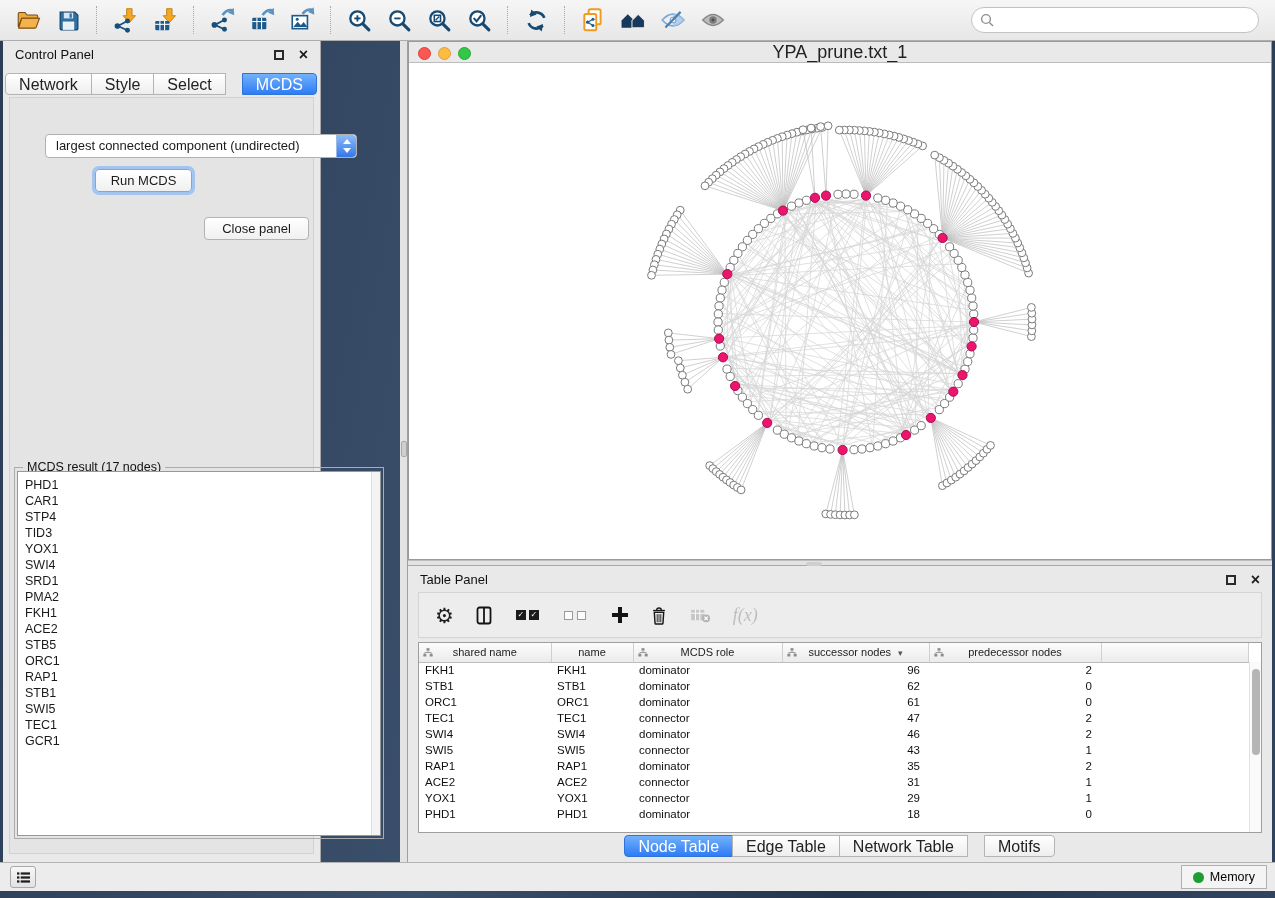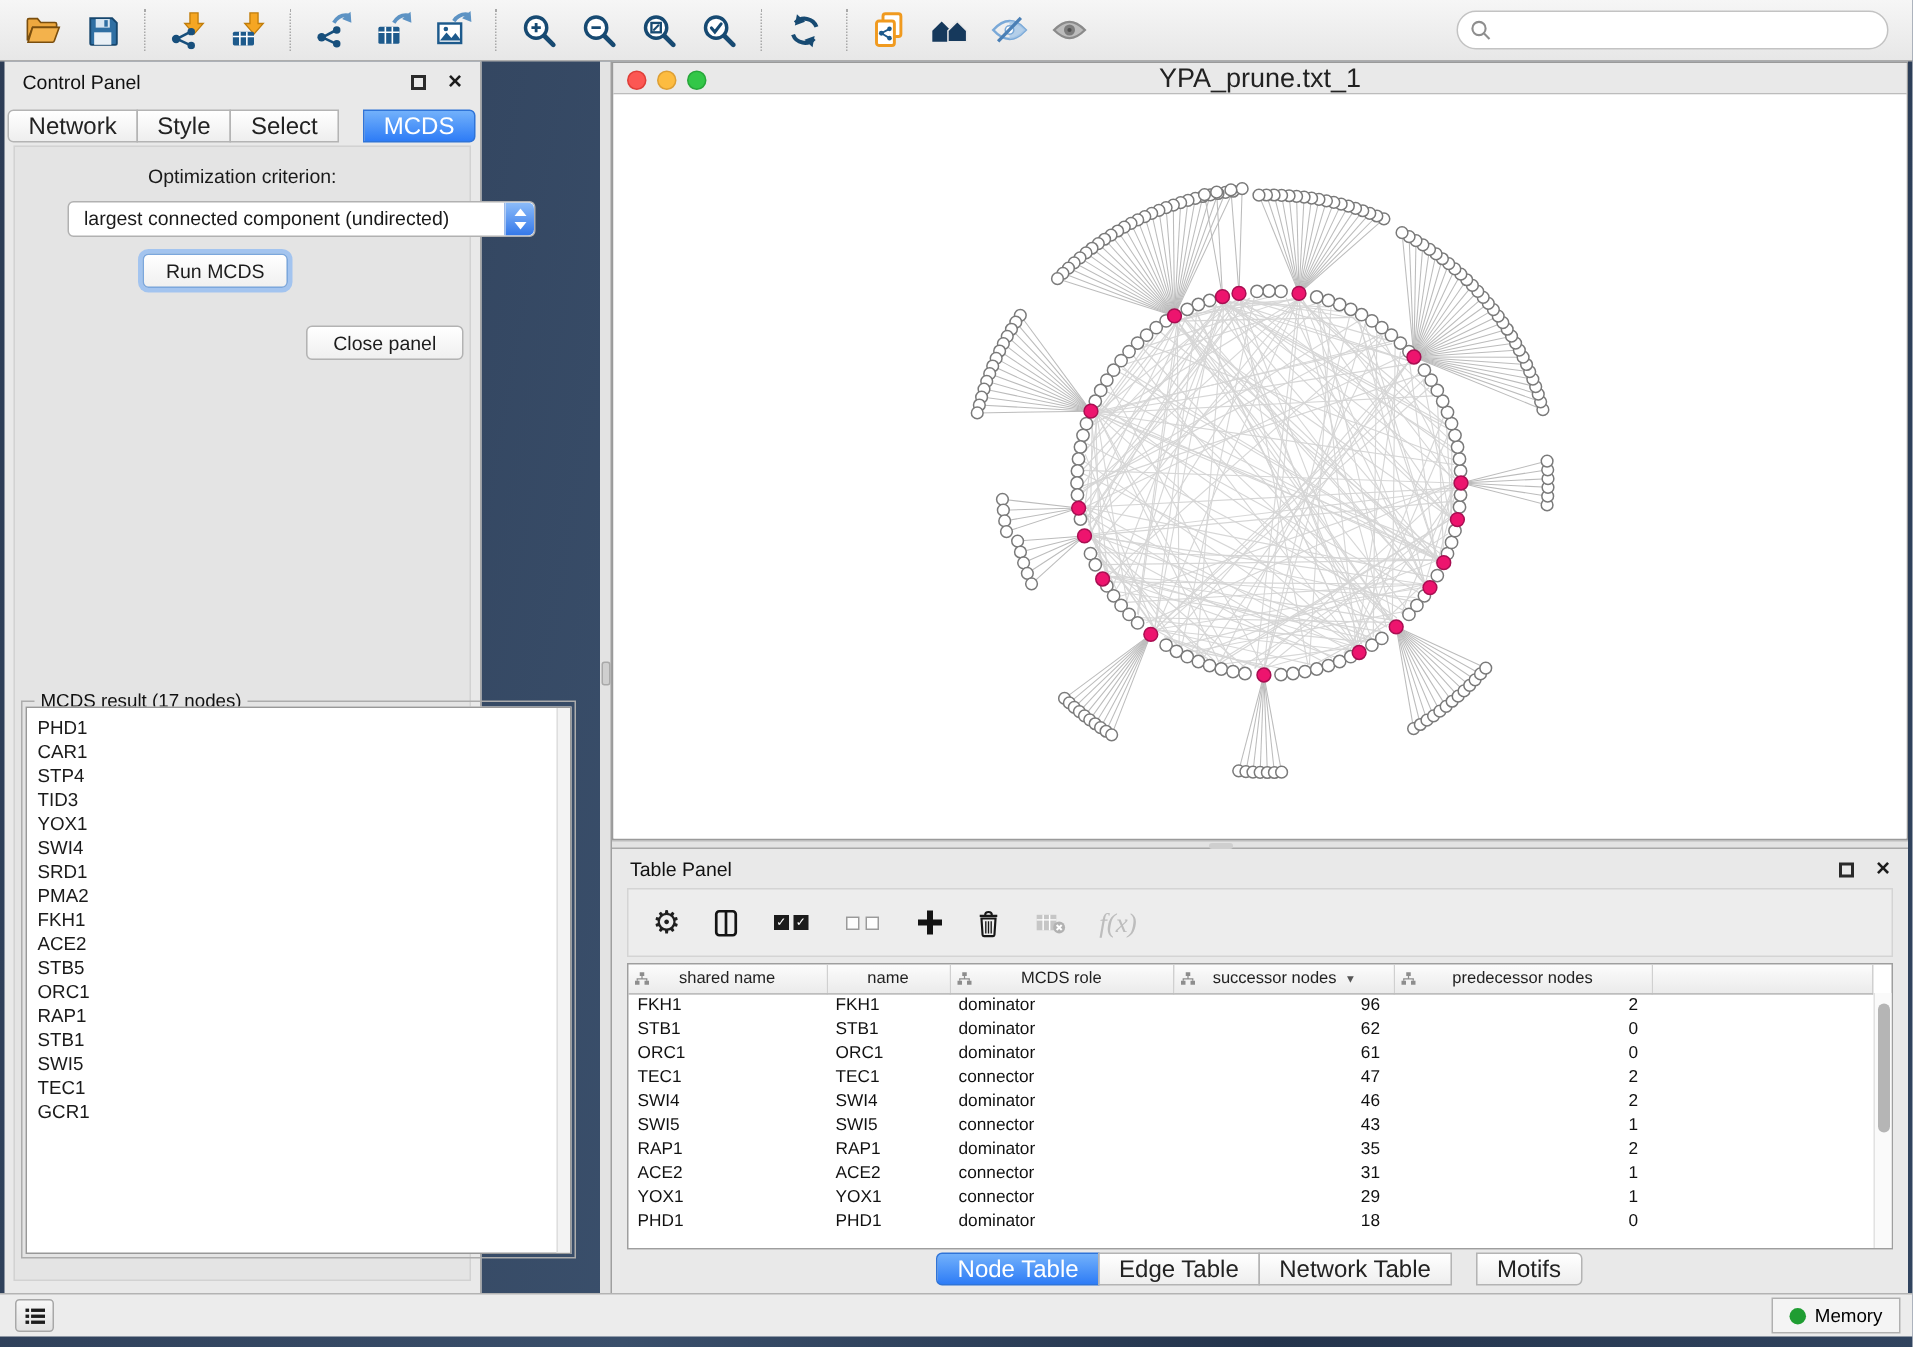--- a/index.html
+++ b/index.html
@@ -288,21 +288,20 @@
     <span class="floatbox"></span>
     <span class="closex">×</span>
   </div>
   <div class="cp-tabs">
       <button class="segbtn">Network</button>
       <button class="segbtn">Style</button>
       <button class="segbtn">Select</button>
       <button class="segbtn active">MCDS</button>
     </div>
   <div class="cp-pane">
-    <div class="opt-label">Optimization criterion:</div>
     <div class="dropdown">
       <span>largest connected component (undirected)</span>
       <span class="step">
           <i class="up"></i>
           <i class="dn"></i>
         </span>
     </div>
     <button class="btn runmcds">Run MCDS</button>
     <button class="btn closepanel">Close panel</button>
     <div class="fieldset">

